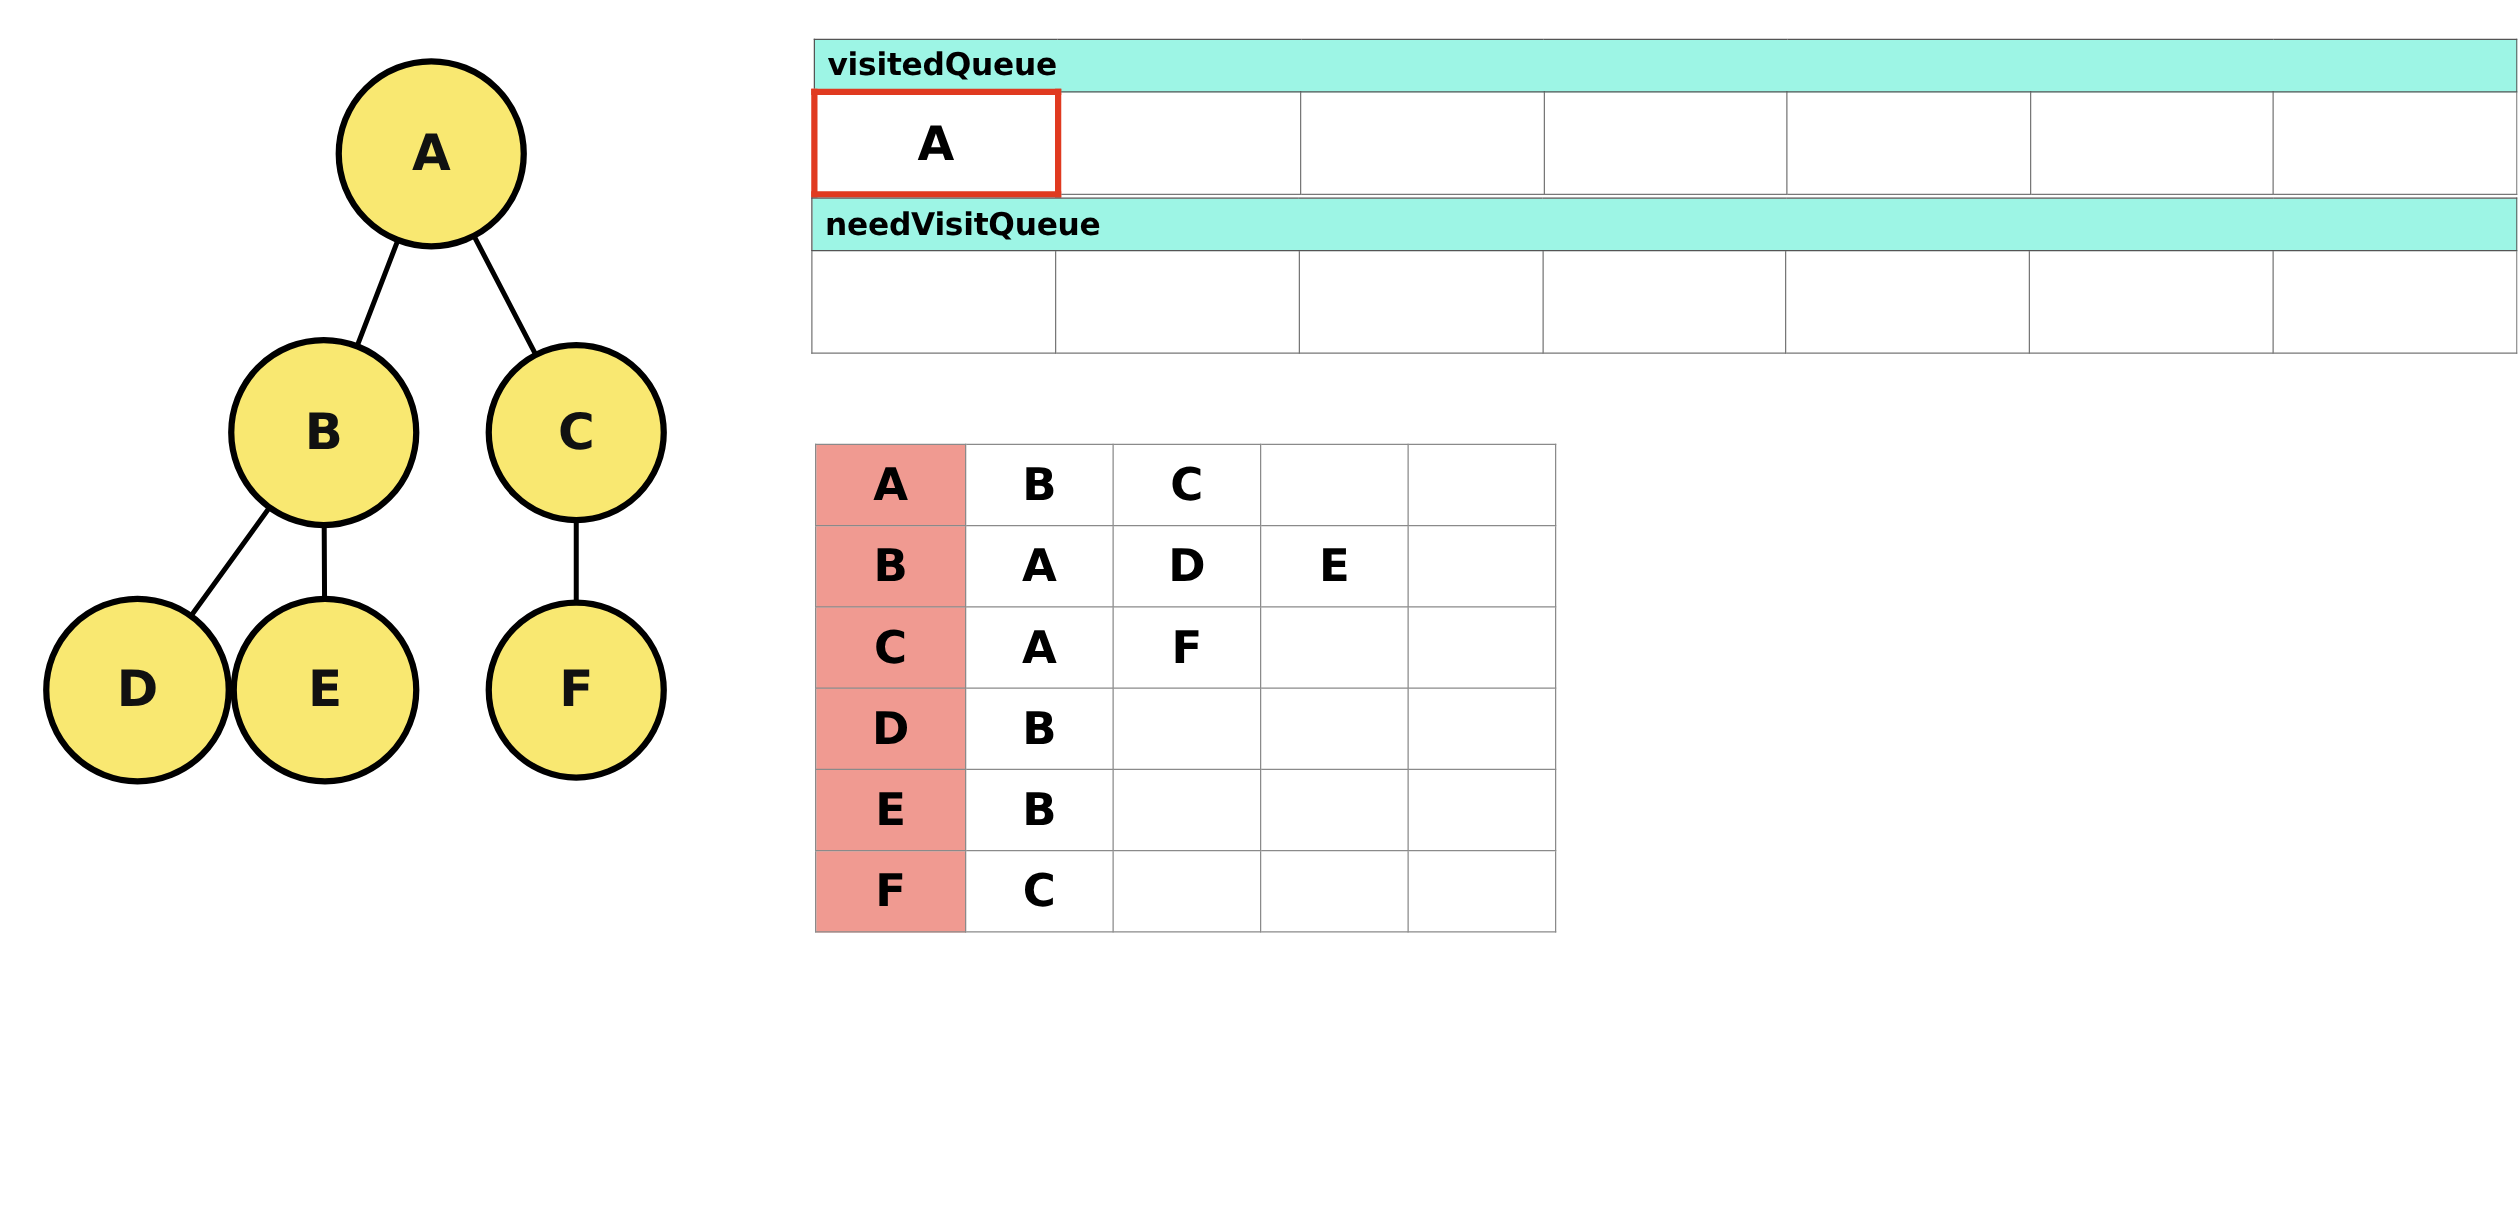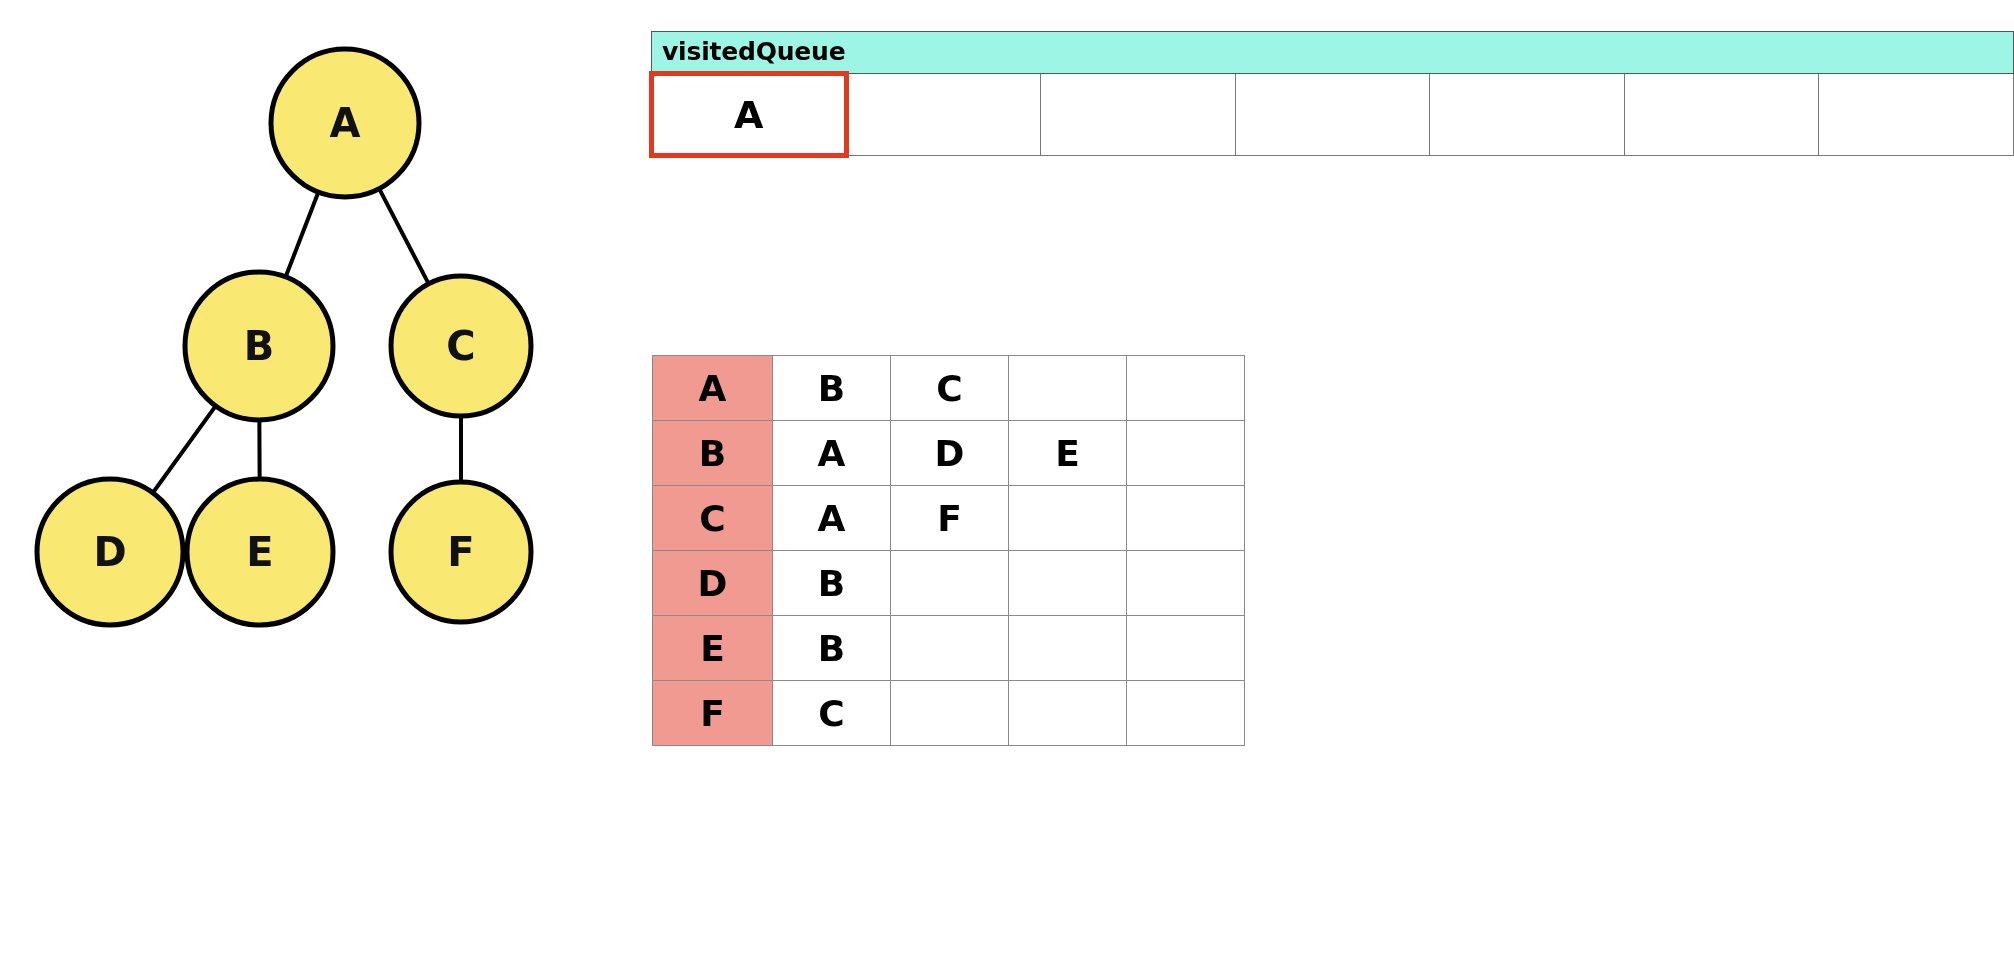--- a/index.html
+++ b/index.html
@@ -160,20 +160,36 @@
             <td class="qcell"></td>
             <td class="qcell"></td>
             <td class="qcell"></td>
             <td class="qcell"></td>
             <td class="qcell"></td>
             <td class="qcell"></td>
           </tr>
       </tbody>
     </table>
 
+    <table class="qtable">
+      <tbody>
+        <tr>
+          <td class="qhead" colspan="7">needVisitQueue</td>
+        </tr>
+        <tr id="needvisit-row">
+            <td class="qcell"></td>
+            <td class="qcell"></td>
+            <td class="qcell"></td>
+            <td class="qcell"></td>
+            <td class="qcell"></td>
+            <td class="qcell"></td>
+            <td class="qcell"></td>
+          </tr>
+      </tbody>
+    </table>
 
   </div>
 
   <div id="adj-block">
     <table class="adjtable">
       <tbody id="adj-body">
           <tr>
             <td class="keycell">A</td>
             <td class="valcell">B</td>
             <td class="valcell">C</td>

